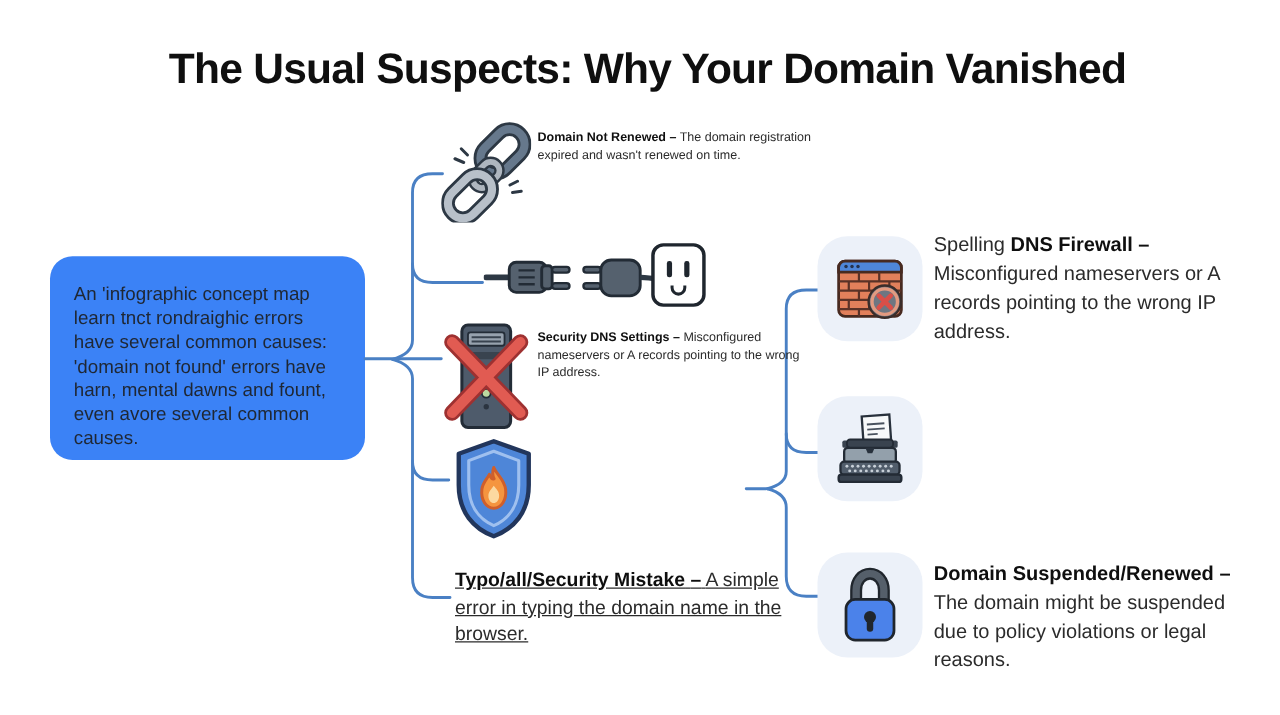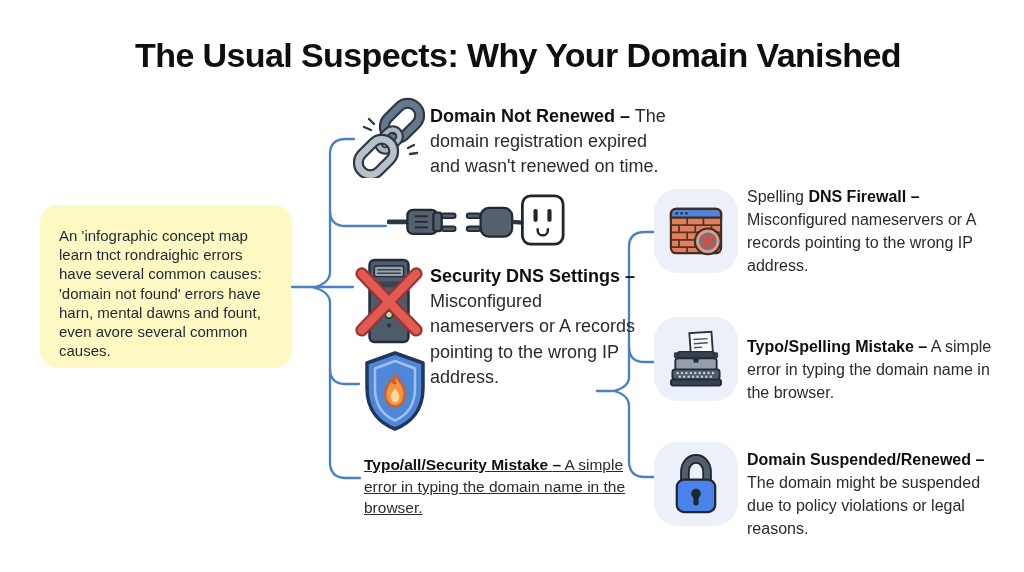--- a/index.html
+++ b/index.html
@@ -6,27 +6,27 @@
   #canvas{
     position:relative;width:1024px;height:572px;background:#ffffff;overflow:hidden;
     font-family:"Liberation Sans","DejaVu Sans",sans-serif;color:#2e2e2e;
   }
   .title{
     position:absolute;left:0;right:0;top:36px;text-align:center;
     font-size:34px;font-weight:800;letter-spacing:-0.6px;color:#0f0f0f;margin-left:12px;
   }
   .intro-box{
     position:absolute;left:40px;top:205px;width:252px;height:163px;box-sizing:border-box;
-    background:#fef9c3;border-radius:18px;padding:21px 17px 14px 19px;
+    background:#3b82f6;border-radius:18px;padding:21px 17px 14px 19px;
     font-size:15px;line-height:1.28;color:#1f2733;
   }
   svg.connectors{position:absolute;left:0;top:0;pointer-events:none;}
   .icon{position:absolute;}
   .icon svg{display:block;width:100%;height:100%;}
-  .mid-text{position:absolute;margin:0;font-size:18px;line-height:1.4;color:#2b2b2b;}
+  .mid-text{position:absolute;margin:0;font-size:10px;line-height:1.4;color:#2b2b2b;}
   .mid-text strong,.right-text strong{color:#0f0f0f;font-weight:700;}
   .dash{font-weight:700;color:#0f0f0f;}
   .right-tile{
     position:absolute;left:654px;width:84px;height:84px;border-radius:24px;background:#ecf1f9;
     display:flex;align-items:center;justify-content:center;
   }
   .right-tile svg{width:62px;height:62px;display:block;}
   .right-text{position:absolute;left:747px;margin:0;font-size:16px;line-height:1.43;color:#2b2b2b;}
   .t1{top:104px;left:430px;width:238px;}
   .t2{top:264px;left:430px;width:220px;}
@@ -222,26 +222,20 @@
     </svg>
   </div>
 
   <p class="right-text r1">
     <span>Spelling</span>
     <strong>DNS Firewall</strong>
     <span class="dash">–</span>
     <span>Misconfigured nameservers or A records pointing to the wrong IP address.</span>
   </p>
 
-  <p class="right-text r2">
-    <span></span>
-    <strong>Typo/Spelling Mistake</strong>
-    <span class="dash">–</span>
-    <span>A simple error in typing the domain name in the browser.</span>
-  </p>
 
   <p class="right-text r3">
     <span></span>
     <strong>Domain Suspended/Renewed</strong>
     <span class="dash">–</span>
     <span>The domain might be suspended due to policy violations or legal reasons.</span>
   </p>
 
 </div>
 

